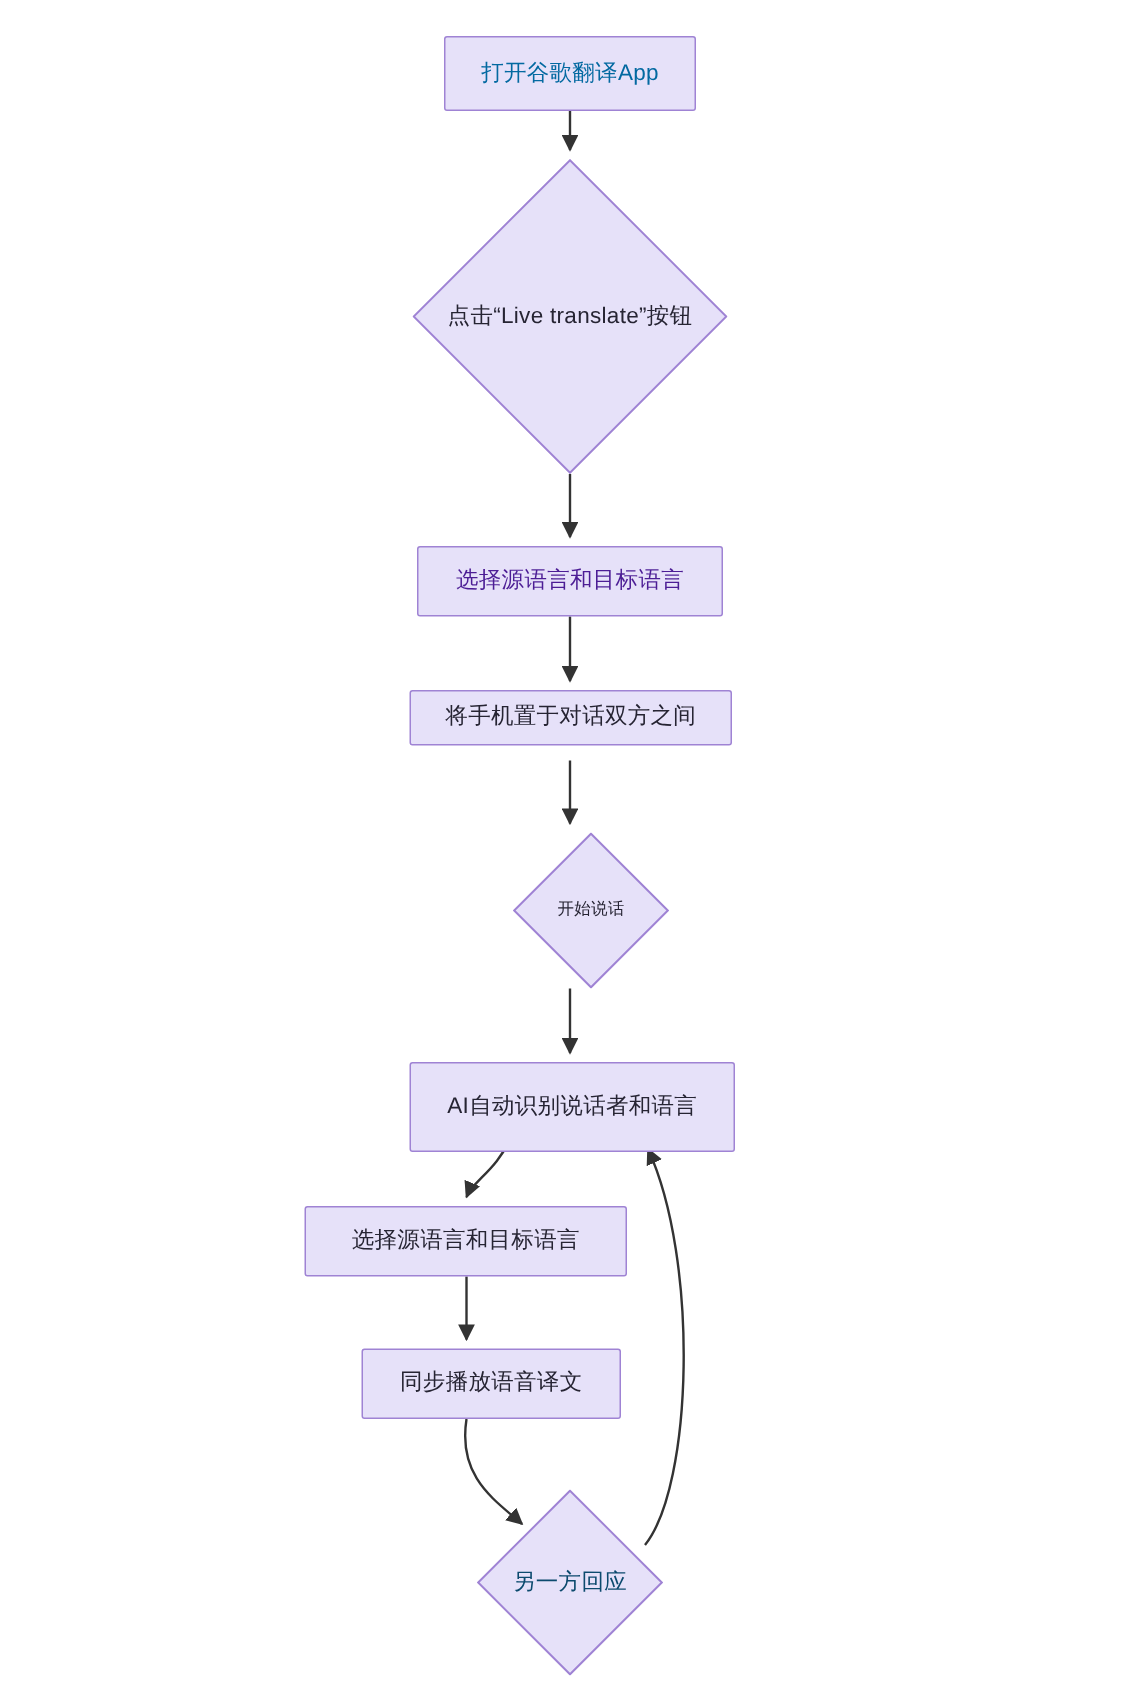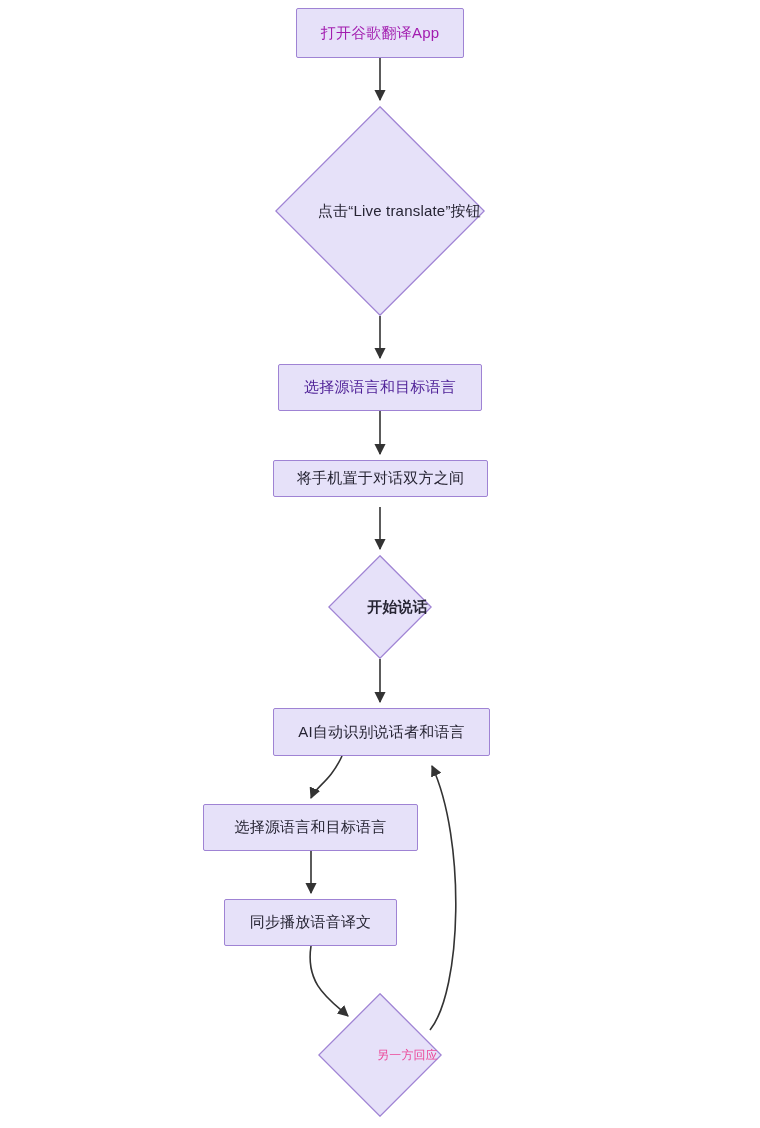--- a/index.html
+++ b/index.html
@@ -39,21 +39,20 @@
     letter-spacing: 0.2px;
   }
   .node.rect {
     background: #e6e1f9;
     border: 1px solid #9f83d4;
     border-radius: 2px;
   }
   .node.diamond-wrap {
     background: transparent;
     border: 0;
-    justify-content: flex-end;
   }
   .diamond-shape {
     position: absolute;
     left: 0;
     top: 0;
     width: 100%;
     height: 100%;
   }
   .diamond-label {
     position: relative;
@@ -83,51 +82,51 @@
         <path d="M 380,507 L 380,549" marker-end="url(#arrowhead)"></path>
         <path d="M 380,659 L 380,702" marker-end="url(#arrowhead)"></path>
         <path d="M 342,756 C 330,782 316,786 311,798" marker-end="url(#arrowhead)"></path>
         <path d="M 311,851 L 311,893" marker-end="url(#arrowhead)"></path>
         <path d="M 311,946 C 305,985 330,1000 348,1016" marker-end="url(#arrowhead)"></path>
         <path d="M 430,1030 C 462,990 466,840 432,766" marker-end="url(#arrowhead)"></path>
       </g>
   </svg>
 
   <div id="node-layer">
-      <div class="node rect" style="left: 296px; top: 8px; width: 168px; height: 50px; font-size: 15px; color: #a21caf; background: rgb(230, 225, 249); border-color: rgb(159, 131, 212);">
+      <div class="node rect" style="left: 296px; top: 24px; width: 168px; height: 50px; font-size: 15px; color: #0369a1; background: rgb(230, 225, 249); border-color: rgb(159, 131, 212);">
         <span class="rect-label">打开谷歌翻译App</span>
       </div>
       <div class="node diamond-wrap" style="left: 275px; top: 106px; width: 210px; height: 210px; font-size: 15px; color: rgb(38, 36, 51);">
         <svg class="diamond-shape" viewBox="0 0 210 210" preserveAspectRatio="none">
           <polygon points="105,0.8 209.2,105 105,209.2 0.8,105" fill="#e6e1f9" stroke="#9f83d4" stroke-width="1.3"></polygon>
         </svg>
         <span class="diamond-label">点击“Live translate”按钮</span>
       </div>
       <div class="node rect" style="left: 278px; top: 364px; width: 204px; height: 47px; font-size: 15px; color: #4c1d95; background: rgb(230, 225, 249); border-color: rgb(159, 131, 212);">
         <span class="rect-label">选择源语言和目标语言</span>
       </div>
       <div class="node rect" style="left: 273px; top: 460px; width: 215px; height: 37px; font-size: 15px; color: rgb(38, 36, 51); background: rgb(230, 225, 249); border-color: rgb(159, 131, 212);">
         <span class="rect-label">将手机置于对话双方之间</span>
       </div>
-      <div class="node diamond-wrap" style="left: 328px; top: 555px; width: 104px; height: 104px; font-size: 15px; color: rgb(38, 36, 51); font-weight: bold;">
+      <div class="node diamond-wrap" style="left: 342px; top: 555px; width: 104px; height: 104px; font-size: 11px; color: rgb(38, 36, 51);">
         <svg class="diamond-shape" viewBox="0 0 104 104" preserveAspectRatio="none">
           <polygon points="52,0.8 103.2,52 52,103.2 0.8,52" fill="#e6e1f9" stroke="#9f83d4" stroke-width="1.3"></polygon>
         </svg>
         <span class="diamond-label">开始说话</span>
       </div>
-      <div class="node rect" style="left: 273px; top: 708px; width: 217px; height: 48px; font-size: 15px; color: rgb(38, 36, 51); background: rgb(230, 225, 249); border-color: rgb(159, 131, 212);">
+      <div class="node rect" style="left: 273px; top: 708px; width: 217px; height: 60px; font-size: 15px; color: rgb(38, 36, 51); background: rgb(230, 225, 249); border-color: rgb(159, 131, 212);">
         <span class="rect-label">AI自动识别说话者和语言</span>
       </div>
       <div class="node rect" style="left: 203px; top: 804px; width: 215px; height: 47px; font-size: 15px; color: rgb(38, 36, 51); background: rgb(230, 225, 249); border-color: rgb(159, 131, 212);">
         <span class="rect-label">选择源语言和目标语言</span>
       </div>
-      <div class="node rect" style="left: 224px; top: 899px; width: 173px; height: 47px; font-size: 15px; color: rgb(38, 36, 51); background: rgb(230, 225, 249); border-color: rgb(159, 131, 212);">
+      <div class="node rect" style="left: 241px; top: 899px; width: 173px; height: 47px; font-size: 15px; color: rgb(38, 36, 51); background: rgb(230, 225, 249); border-color: rgb(159, 131, 212);">
         <span class="rect-label">同步播放语音译文</span>
       </div>
-      <div class="node diamond-wrap" style="left: 318px; top: 993px; width: 124px; height: 124px; font-size: 12px; color: #ec4899;">
+      <div class="node diamond-wrap" style="left: 318px; top: 993px; width: 124px; height: 124px; font-size: 15px; color: #0c4a6e;">
         <svg class="diamond-shape" viewBox="0 0 124 124" preserveAspectRatio="none">
           <polygon points="62,0.8 123.2,62 62,123.2 0.8,62" fill="#e6e1f9" stroke="#9f83d4" stroke-width="1.3"></polygon>
         </svg>
         <span class="diamond-label">另一方回应</span>
       </div>
     </div>
 
 </div>
 
 </body></html>

